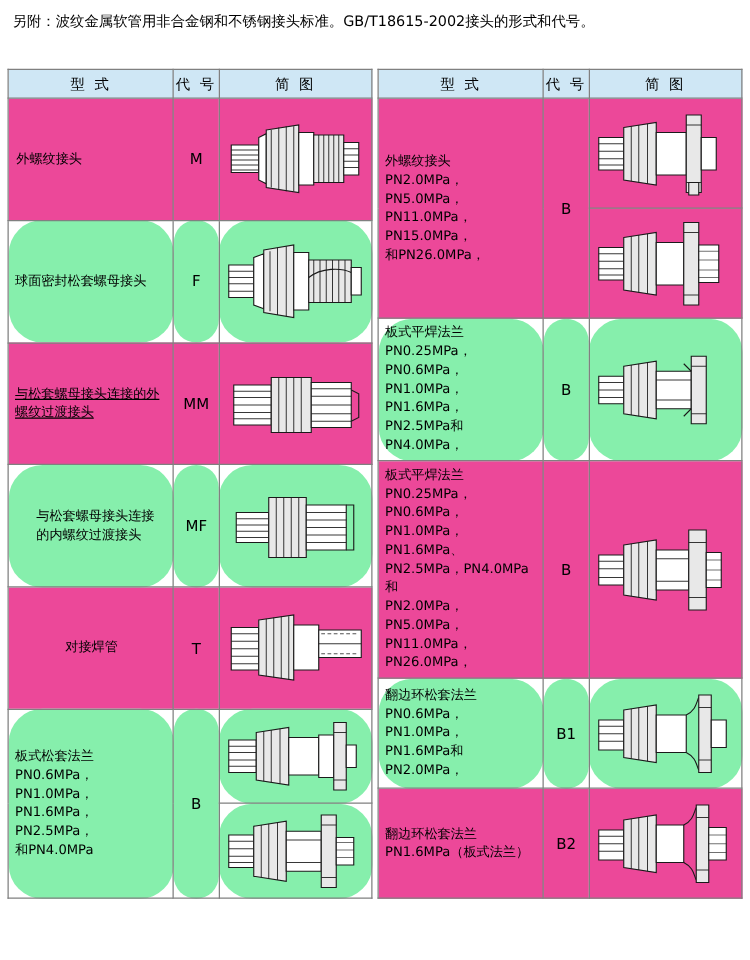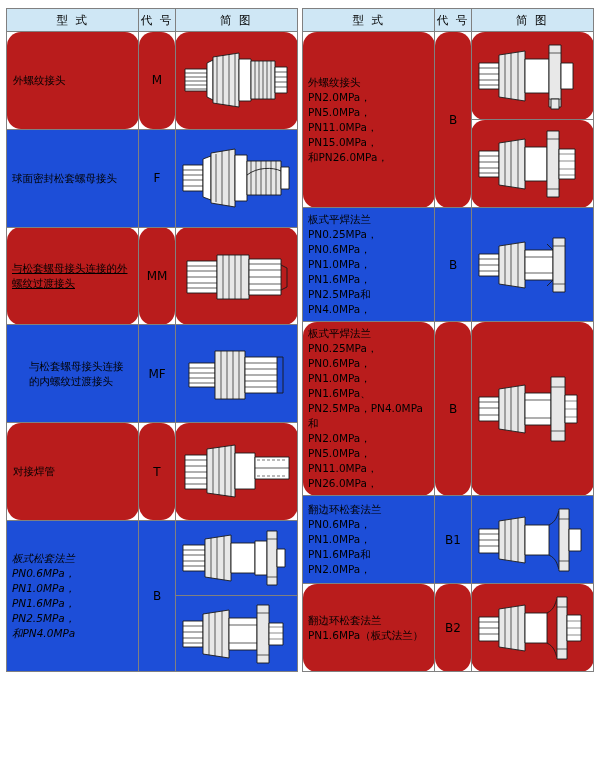--- a/index.html
+++ b/index.html
@@ -28,20 +28,21 @@
     white-space: nowrap;
   }
   .tables {
     display: flex;
     gap: 0px;
     width: 588px;
   }
   table {
     border-collapse: collapse;
     table-layout: fixed;
+    margin-top: 24px;
   }
   .tbl-left { width: 292px; }
   .tbl-right { width: 292px; margin-left: 4px; }
   th, td {
     border: 1px solid #808080;
     vertical-align: middle;
     padding: 0;
   }
   thead th {
     background: #cfe7f5;
@@ -64,35 +65,36 @@
     padding-left: 6px;
   }
   td.code {
     text-align: center;
     font-size: 12px;
   }
   td.fig {
     text-align: center;
     padding: 2px 0;
   }
-  .yellow { background: #1d4ed8; }
-  .white  { background: #b91c1c; border-radius: 14px; }
+  .yellow { background: #86efac; border-radius: 27px; }
+  .white  { background: #ec4899; }
   svg { display: block; margin: 0 auto; }
   .ln { stroke: #1a1a1a; stroke-width: 0.9; fill: none; }
   .ln2 { stroke: #1a1a1a; stroke-width: 0.7; fill: none; }
   .fillw { fill: #ffffff; stroke: #1a1a1a; stroke-width: 0.9; }
   .fillg { fill: #e8e8e8; stroke: #1a1a1a; stroke-width: 0.9; }
   .hatch { stroke: #1a1a1a; stroke-width: 0.5; fill: none; }
   .dashl { stroke: #1a1a1a; stroke-width: 0.6; fill: none; stroke-dasharray: 3 2; }
 </style>
 </head>
 <body>
 
 <div class="page">
 
+  <div class="caption">另附：波纹金属软管用非合金钢和不锈钢接头标准。GB/T18615-2002接头的形式和代号。</div>
 
   <div class="tables">
 
     <table class="tbl-left">
       <colgroup>
         <col class="c-name">
           <col class="c-code">
           <col class="c-fig">
       </colgroup>
       <thead>
@@ -168,38 +170,38 @@
               <path class="fillg" d="M38 18 L68 18 L68 66 L38 66 Z"></path>
               <path class="ln2" d="M44 18 L44 66 M50 18 L50 66 M56 18 L56 66 M62 18 L62 66"></path>
               <path class="fillw" d="M68 24 L100 24 L100 60 L68 60 Z"></path>
               <path class="ln2" d="M68 30 L100 30 M68 36 L100 36 M68 42 L100 42 M68 48 L100 48 M68 54 L100 54"></path>
               <path class="ln" d="M100 24 L106 24 L106 60 L100 60"></path>
             </svg>
           </td>
         </tr>
 
         <tr style="height:92px">
-          <td class="name white center-name" style="white-space: pre-line;">对接焊管</td>
+          <td class="name white center-name" style="white-space: pre-line; text-align: center;">对接焊管</td>
           <td class="code white">T</td>
           <td class="fig white">
             <svg width="118" height="82" viewBox="0 0 118 82">
               <path class="fillw" d="M8 24 L30 24 L30 58 L8 58 Z"></path>
               <path class="ln2" d="M8 29 L30 29 M8 35 L30 35 M8 41 L30 41 M8 47 L30 47 M8 53 L30 53"></path>
               <path class="fillg" d="M30 18 L58 14 L58 66 L30 62 Z"></path>
               <path class="ln2" d="M36 17 L36 63 M42 16 L42 64 M48 15 L48 65 M54 15 L54 66"></path>
               <path class="fillw" d="M58 22 L78 22 L78 58 L58 58 Z"></path>
               <path class="fillw" d="M78 26 L112 26 L112 48 L78 48 Z"></path>
               <path class="dashl" d="M80 29 L110 29 M80 45 L110 45"></path>
               <path class="ln2" d="M78 37 L112 37"></path>
             </svg>
           </td>
         </tr>
 
         <tr style="height:70px">
-          <td class="name yellow" rowspan="2" style="white-space: pre-line; font-style: italic;">板式松套法兰
+          <td class="name yellow" rowspan="2" style="white-space: pre-line;">板式松套法兰
 PN0.6MPa，PN1.0MPa，
 PN1.6MPa，PN2.5MPa，
 和PN4.0MPa</td>
           <td class="code yellow" rowspan="2">B</td>
           <td class="fig yellow">
             <svg width="118" height="66" viewBox="0 0 118 66">
               <path class="fillw" d="M6 20 L28 20 L28 46 L6 46 Z"></path>
               <path class="ln2" d="M6 25 L28 25 M6 30 L28 30 M6 36 L28 36 M6 41 L28 41"></path>
               <path class="fillg" d="M28 14 L54 10 L54 56 L28 52 Z"></path>
               <path class="ln2" d="M34 13 L34 53 M40 12 L40 54 M47 11 L47 55"></path>

